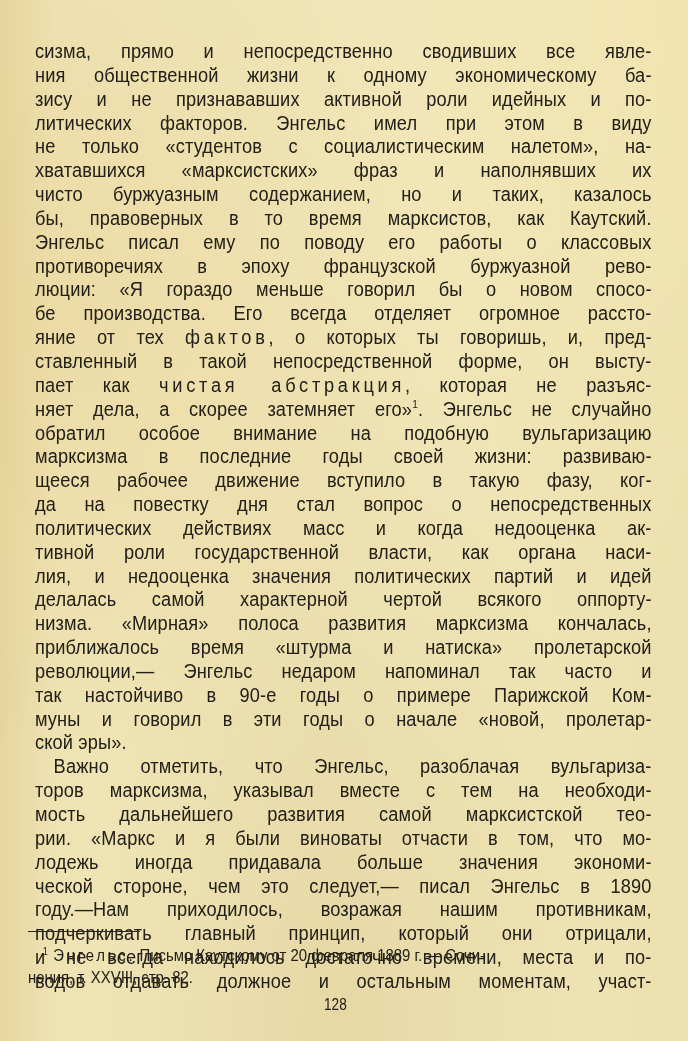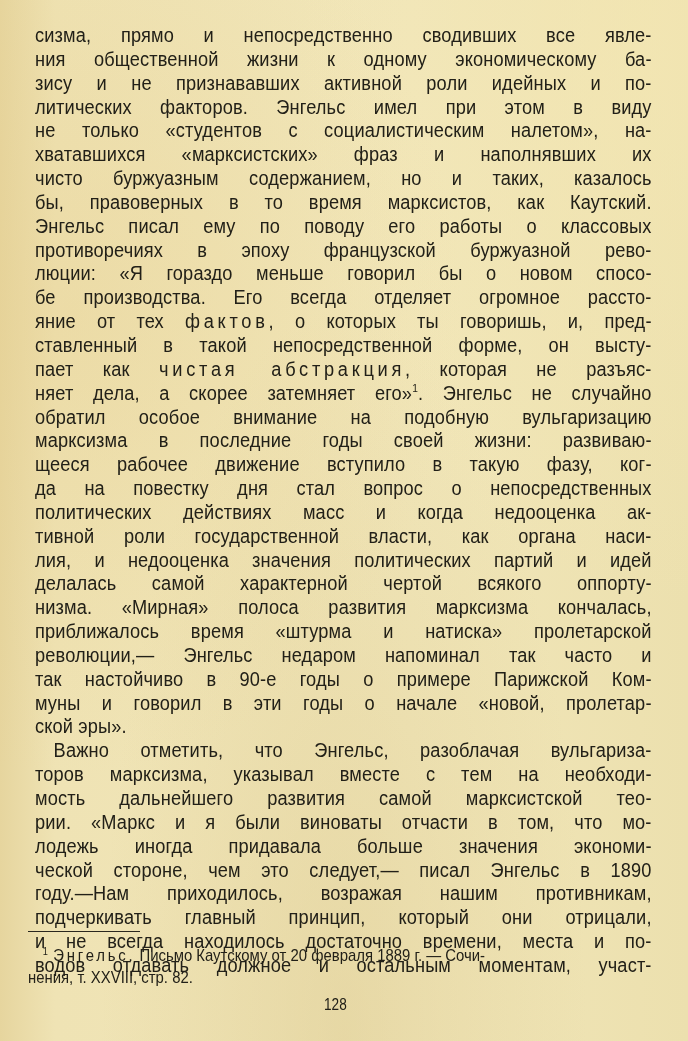--- a/index.html
+++ b/index.html
@@ -16,21 +16,21 @@
         radial-gradient(ellipse at 95% 5%, rgba(245,232,180,0.6) 0%, rgba(245,232,180,0) 40%),
         radial-gradient(ellipse at 50% 100%, rgba(215,195,135,0.4) 0%, rgba(215,195,135,0) 50%),
         linear-gradient(90deg, #e6d59e 0%, #efe3b4 8%, #f1e6b9 60%, #ece0ae 100%);
       font-family: "Liberation Serif", "DejaVu Serif", serif;
       color: #222018;
       position: relative;
     }
     .page {
       position: absolute;
       left: 35px;
-      top: 24px;
+      top: 40px;
       width: 617px;
     }
     .body-text {
       font-family: "Liberation Sans Narrow", "Liberation Sans", sans-serif;
       font-size: 19.6px;
       line-height: 23.85px;
       letter-spacing: 0.15px;
       transform: scaleX(0.93);
       transform-origin: left top;
       width: 663px;

